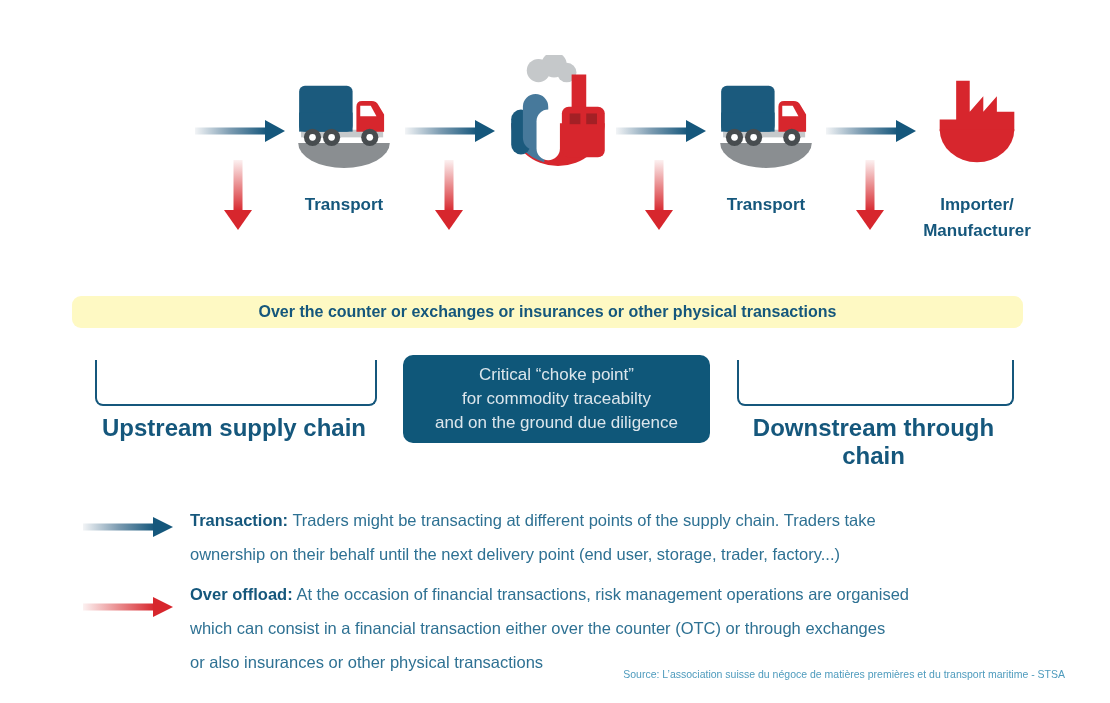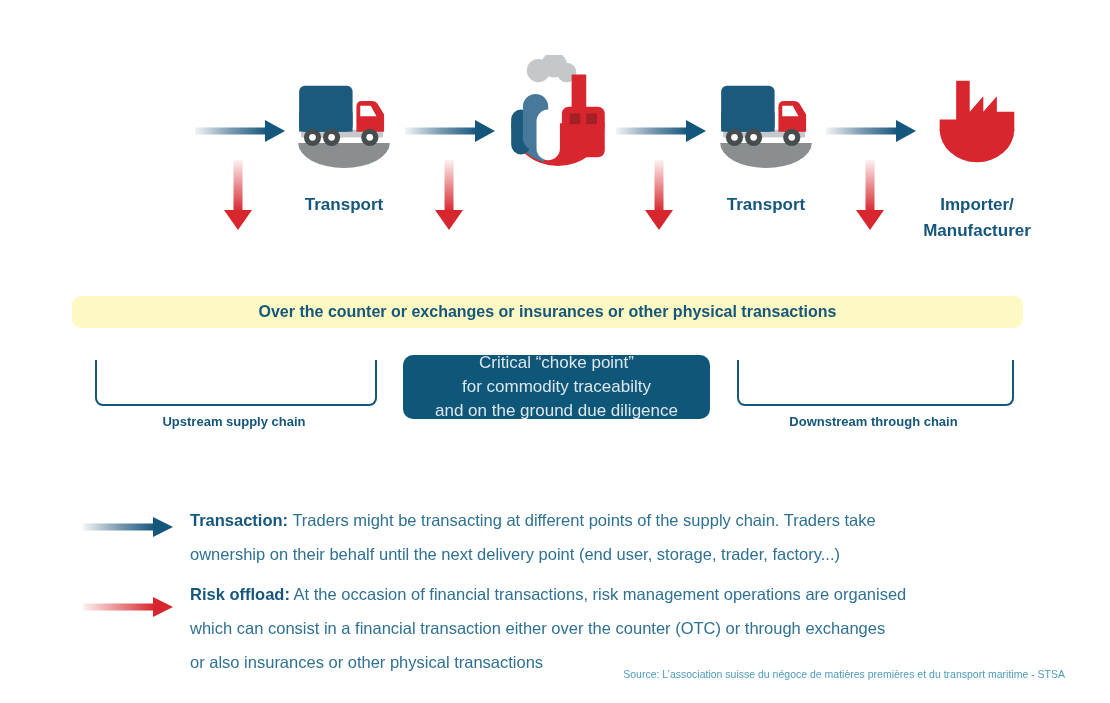--- a/index.html
+++ b/index.html
@@ -20,24 +20,24 @@
     position:absolute;left:72px;top:277px;width:951px;height:32px;border-radius:9px;
     background:#fef9c3;display:flex;align-items:center;justify-content:center;margin-top:19px;
   }
   .banner-text{font-weight:bold;font-size:16px;color:#15577C;}
   .bracket{
     position:absolute;top:360px;height:44px;
     border-left:2px solid #15577C;border-right:2px solid #15577C;border-bottom:2px solid #15577C;
     border-radius:0 0 8px 8px;
   }
   .bracket-label{
-    position:absolute;top:414px;text-align:center;font-weight:bold;font-size:13px;color:#15577C;
+    position:absolute;top:414px;text-align:center;font-weight:bold;font-size:24px;color:#15577C;
   }
   .choke-box{
-    position:absolute;left:403px;top:355px;width:307px;height:64px;border-radius:10px;
+    position:absolute;left:403px;top:355px;width:307px;height:88px;border-radius:10px;
     background:#0F5779;display:flex;align-items:center;justify-content:center;
   }
   .choke-text{
     color:#DCE6EC;font-size:17px;line-height:24px;text-align:center;white-space:pre-line;
   }
   .legend-arrow{position:absolute;left:83px;width:90px;height:20px;}
   .legend-text{
     position:absolute;left:190px;width:840px;font-size:16.5px;line-height:34px;color:#2E7193;
   }
   .legend-text strong{color:#15577C;}
@@ -201,21 +201,21 @@
     <strong>Transaction:</strong>
     <span class="legend-desc">Traders might be transacting at different points of the supply chain. Traders take
 ownership on their behalf until the next delivery point (end user, storage, trader, factory...)</span>
   </p>
 
   <svg class="legend-arrow" style="top:597px;" viewBox="0 0 90 20">
     <rect x="0" y="6.5" width="72" height="7" fill="url(#grad-risk-horiz)"></rect>
     <polygon points="70,0 90,10 70,20" fill="#D7262D"></polygon>
   </svg>
   <p class="legend-text" style="top:577px;margin:0;">
-    <strong>Risk offload:</strong>
+    <strong>Over offload:</strong>
     <span class="legend-desc">At the occasion of financial transactions, risk management operations are organised
 which can consist in a financial transaction either over the counter (OTC) or through exchanges
 or also insurances or other physical transactions</span>
   </p>
 
   <div class="source">Source: L’association suisse du négoce de matières premières et du transport maritime - STSA</div>
 
 </div>
 
 </body></html>

